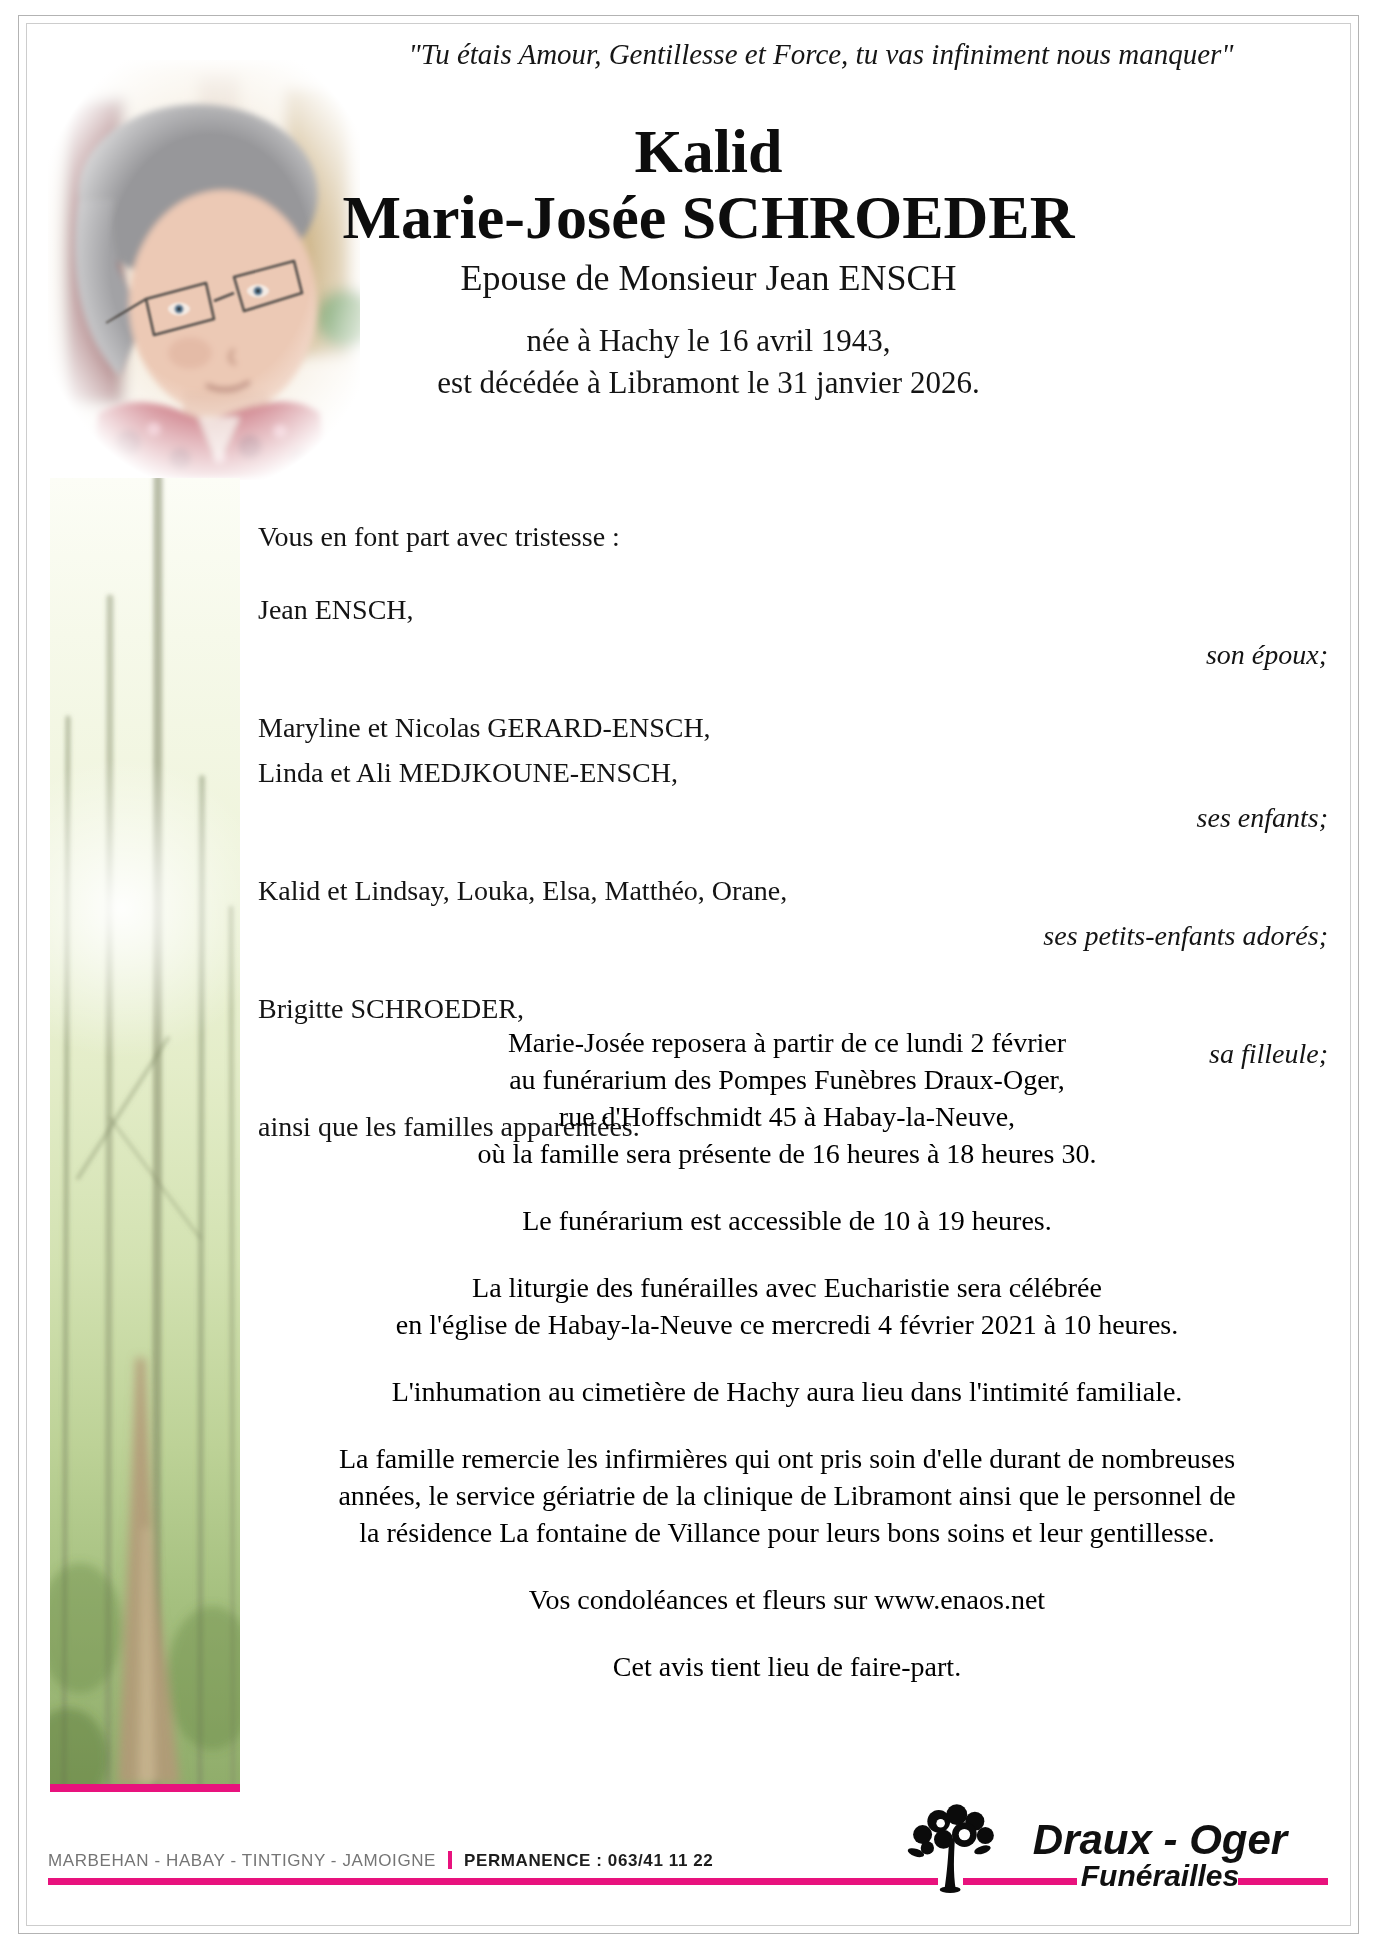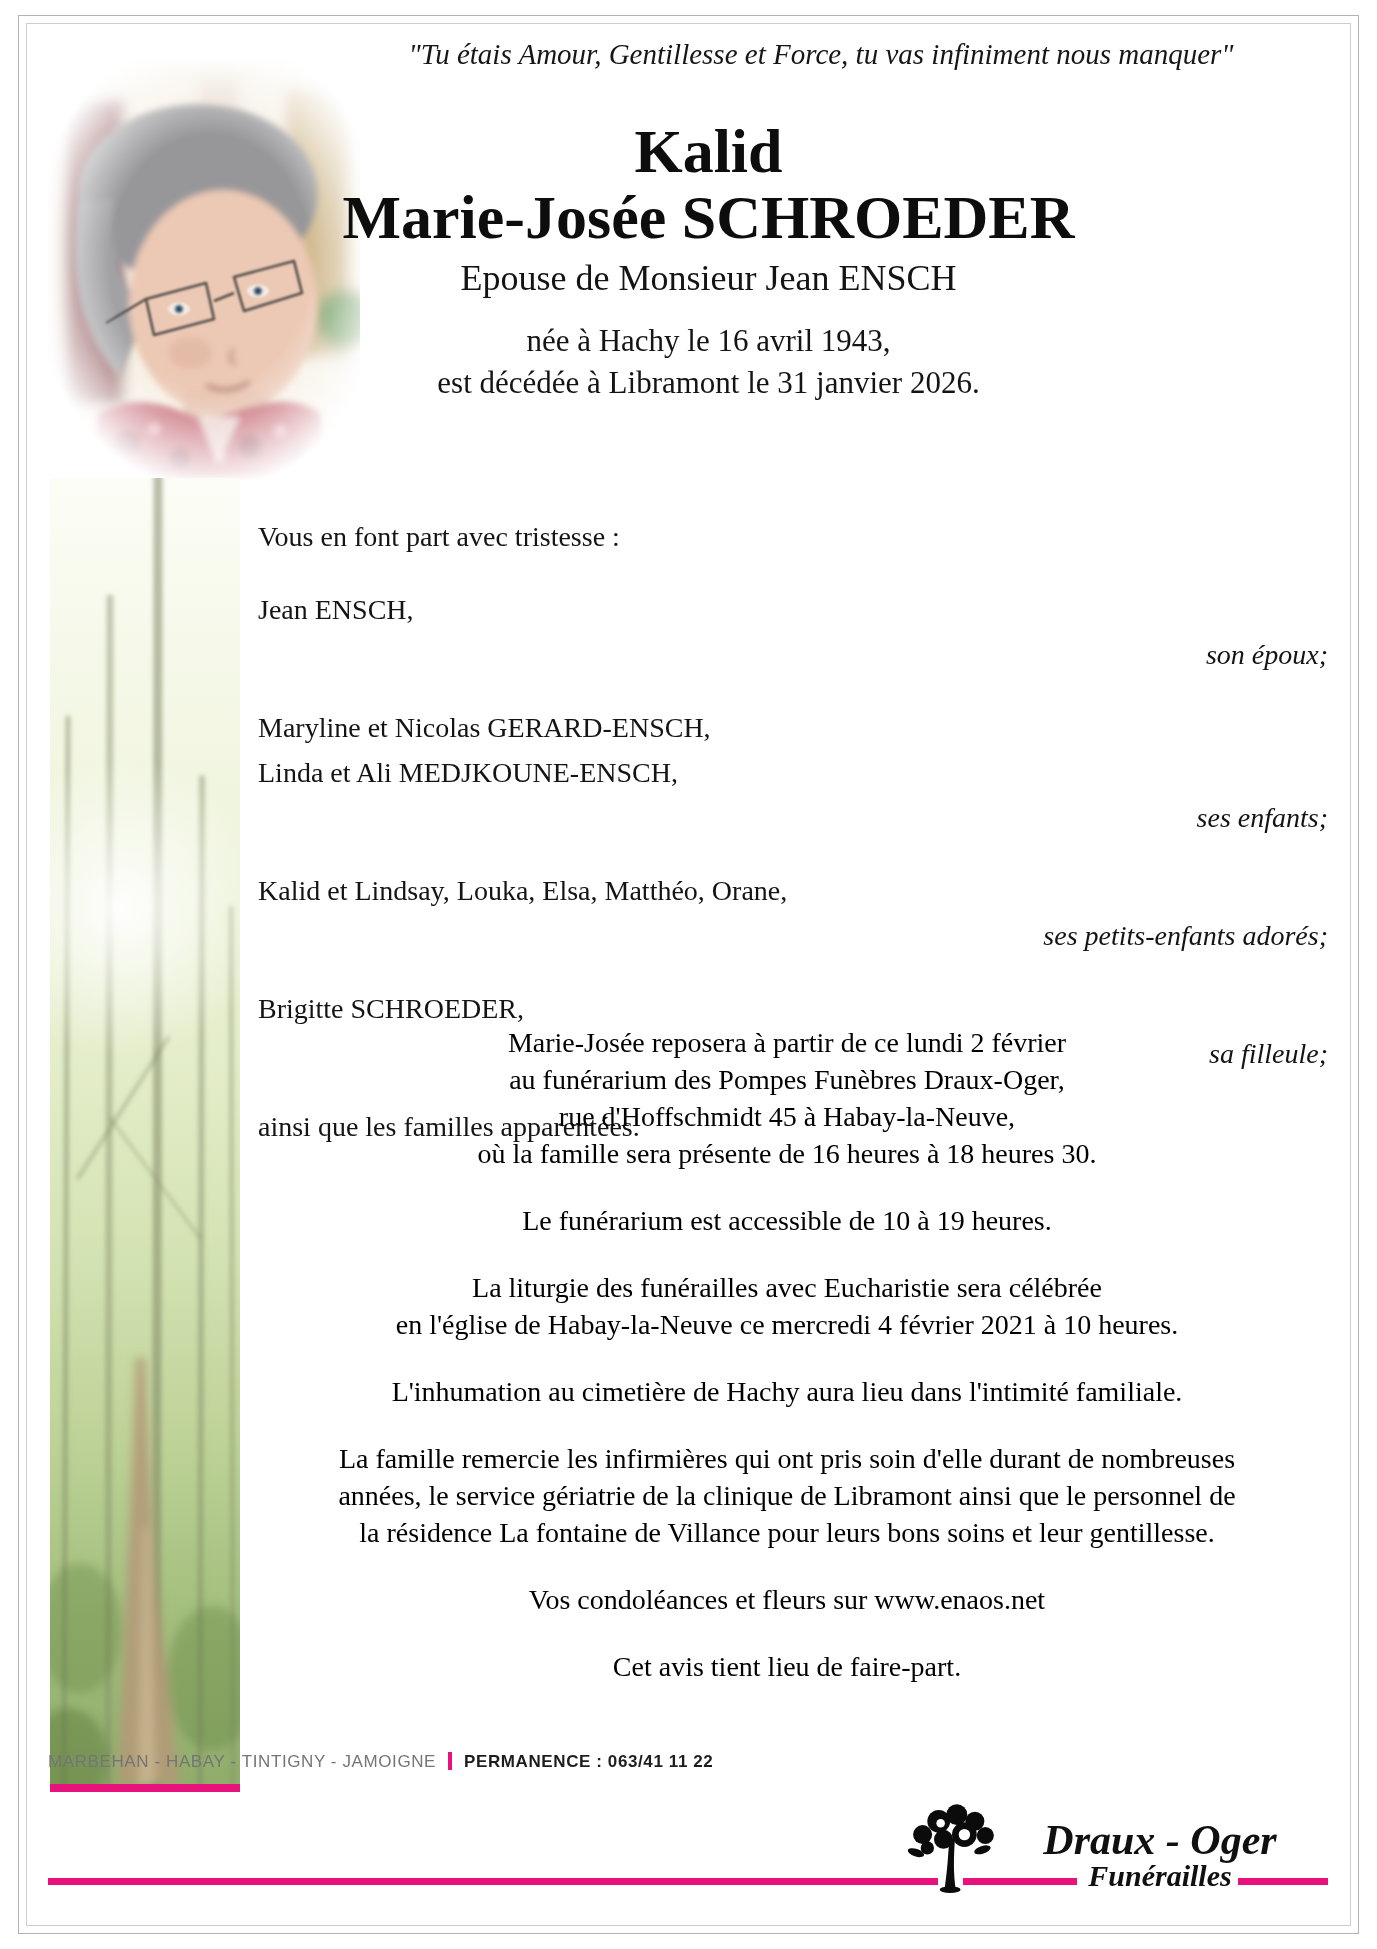--- a/index.html
+++ b/index.html
@@ -36,33 +36,33 @@
   .family{position:absolute;left:258px;right:49px;top:486px;font-size:28px;line-height:45px;}
   .fam-left{text-align:left;white-space:pre-line;margin-top:28px;}
   .fam-role{text-align:right;font-style:italic;}
 
   
   .announcements{position:absolute;left:246px;right:49px;top:1024px;text-align:center;
                  font-weight:normal;font-size:28px;line-height:37px;color:#000;}
   .announcements p{margin:0 0 30px 0;white-space:pre-line;}
 
   
-  .footer-left{position:absolute;left:48px;top:1752px;font-family:"Liberation Sans",sans-serif;
+  .footer-left{position:absolute;left:48px;top:1851px;font-family:"Liberation Sans",sans-serif;
                font-size:17px;letter-spacing:.6px;color:#757575;white-space:nowrap;}
   .footer-left .perm{font-weight:bold;color:#1d1d1d;}
   .footer-sep{display:inline-block;width:4px;height:18px;background:var(--accent);
               margin:0 12px;vertical-align:-3px;}
   .pink-line{position:absolute;top:1878px;height:7px;background:var(--accent);}
   .pl-1{left:48px;width:890px;}
   .pl-2{left:963px;width:114px;}
   .pl-3{left:1238px;width:90px;}
   .logo-tree{position:absolute;left:896px;top:1796px;width:114px;height:100px;}
   .logo-tree svg{display:block;width:100%;height:100%;}
   .brand{position:absolute;left:1030px;top:1818px;width:260px;text-align:center;
-         font-family:Liberation Serif, serif;font-style:italic;font-weight:bold;color:#101010;}
+         font-family:Liberation Sans, sans-serif;font-style:italic;font-weight:bold;color:#101010;}
   .brand-name{font-size:42px;line-height:44px;}
   .brand-sub{font-size:30px;line-height:32px;margin-top:-2px;}
 </style>
 </head>
 <body>
 
 <div class="page">
   <div class="frame-outer"></div>
   <div class="frame-inner"></div>
 

